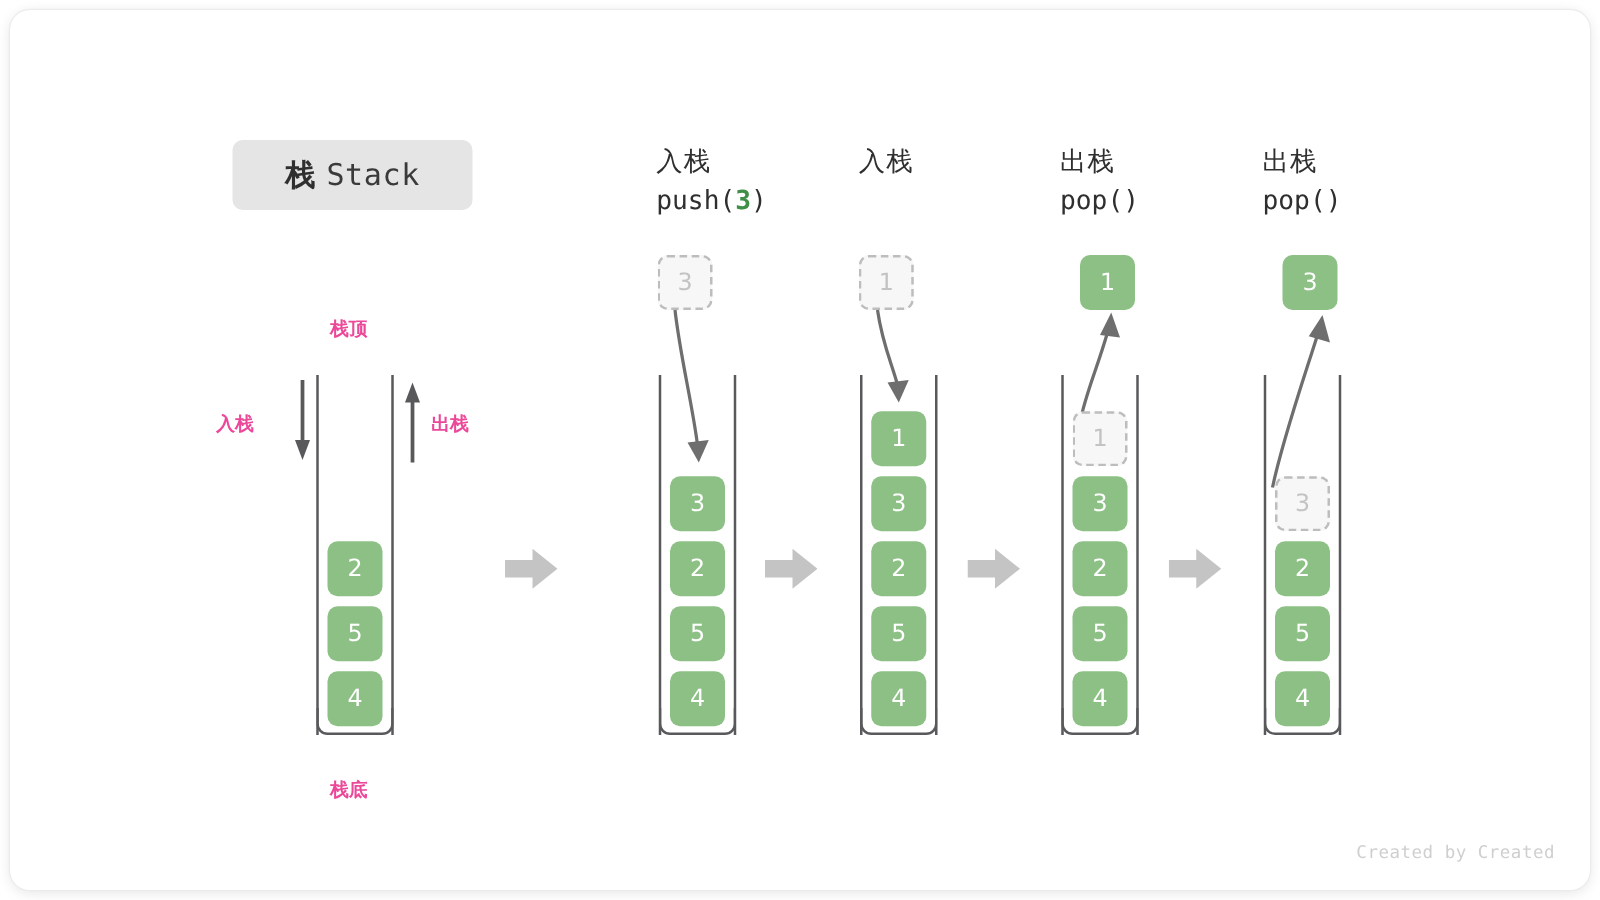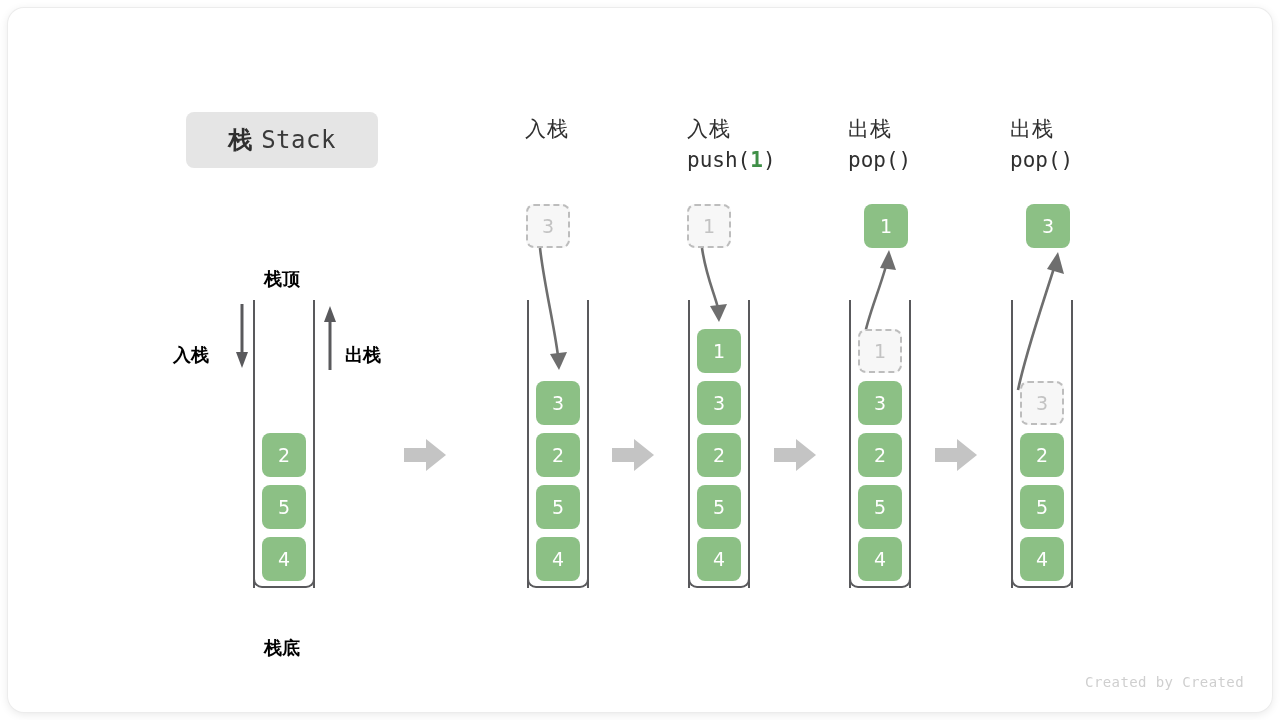--- a/index.html
+++ b/index.html
@@ -55,25 +55,24 @@
     font-size: 24px;
     font-weight: 400;
     color: #3a3a3a;
     letter-spacing: 0.5px;
   }
 
   
   .cn-label {
     position: absolute;
     font-family: "DejaVu Sans", sans-serif;
-    font-size: 18px;
+    font-size: 15px;
     font-weight: 700;
-    color: #000000;
+    color: #ec4899;
     white-space: nowrap;
-    margin-top: 13px;
   }
 
   
   .col-head {
     position: absolute;
     width: 170px;
     text-align: left;
   }
   .col-head .op {
     font-family: "DejaVu Sans", sans-serif;
@@ -211,20 +210,21 @@
     <div class="cell solid" style="left:254px; top:425px;">2</div>
     <div class="cell solid" style="left:254px; top:477px;">5</div>
     <div class="cell solid" style="left:254px; top:529px;">4</div>
 
     <svg class="flow-arrow" style="left:396px; top:430px;" viewBox="0 0 42 34">
       <polygon points="0,10 22,10 22,1 42,17 22,33 22,24 0,24" fill="#c4c4c4"></polygon>
     </svg>
 
     <div class="col-head" style="left:517px; top:106px;">
       <span class="op">入栈</span>
+      <span class="code"><span>push(</span><span class="arg">3</span><span>)</span></span>
     </div>
     <div class="cell ghost" style="left:518px; top:196px;">3</div>
     <svg class="motion-arrow" style="left:510px; top:236px;" width="80" height="140">
       <path d="M22,4 C26,40 36,80 40,112" stroke="#6e6e6e" stroke-width="2.6" fill="none"></path>
       <polygon points="41,126 32,110 49,108" fill="#6e6e6e"></polygon>
     </svg>
     <div class="stack-box" style="left:519px; top:292px;">
       <div class="wall-l"></div>
       <div class="wall-r"></div>
       <div class="floor"></div>
@@ -233,21 +233,20 @@
     <div class="cell solid" style="left:528px; top:425px;">2</div>
     <div class="cell solid" style="left:528px; top:477px;">5</div>
     <div class="cell solid" style="left:528px; top:529px;">4</div>
 
     <svg class="flow-arrow" style="left:604px; top:430px;" viewBox="0 0 42 34">
       <polygon points="0,10 22,10 22,1 42,17 22,33 22,24 0,24" fill="#c4c4c4"></polygon>
     </svg>
 
     <div class="col-head" style="left:679px; top:106px;">
       <span class="op">入栈</span>
-      <span class="code"><span>push(</span><span class="arg">1</span><span>)</span></span>
     </div>
     <div class="cell ghost" style="left:679px; top:196px;">1</div>
     <svg class="motion-arrow" style="left:672px; top:236px;" width="80" height="90">
       <path d="M22,4 C26,32 34,48 38,64" stroke="#6e6e6e" stroke-width="2.6" fill="none"></path>
       <polygon points="39,78 30,62 47,60" fill="#6e6e6e"></polygon>
     </svg>
     <div class="stack-box" style="left:680px; top:292px;">
       <div class="wall-l"></div>
       <div class="wall-r"></div>
       <div class="floor"></div>

